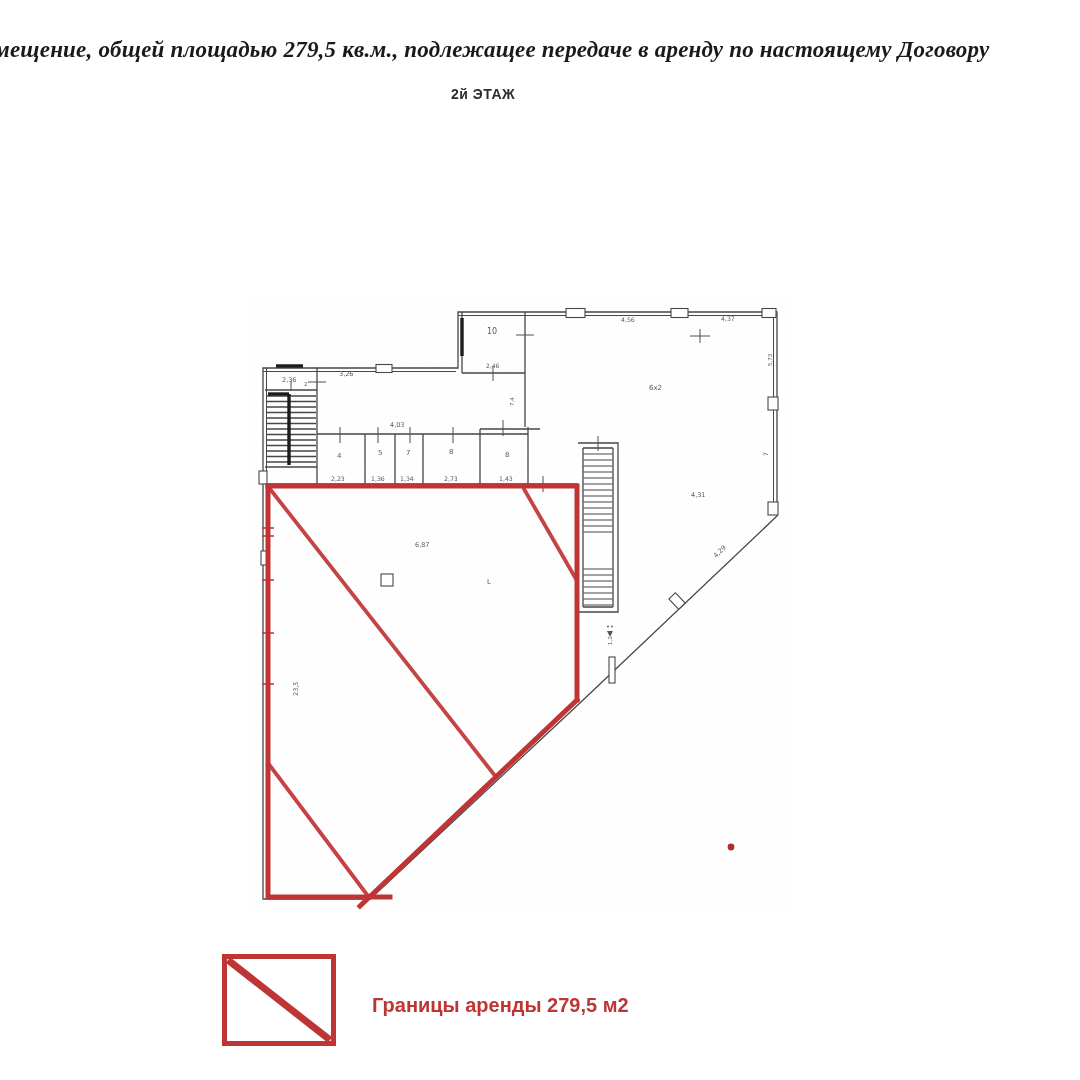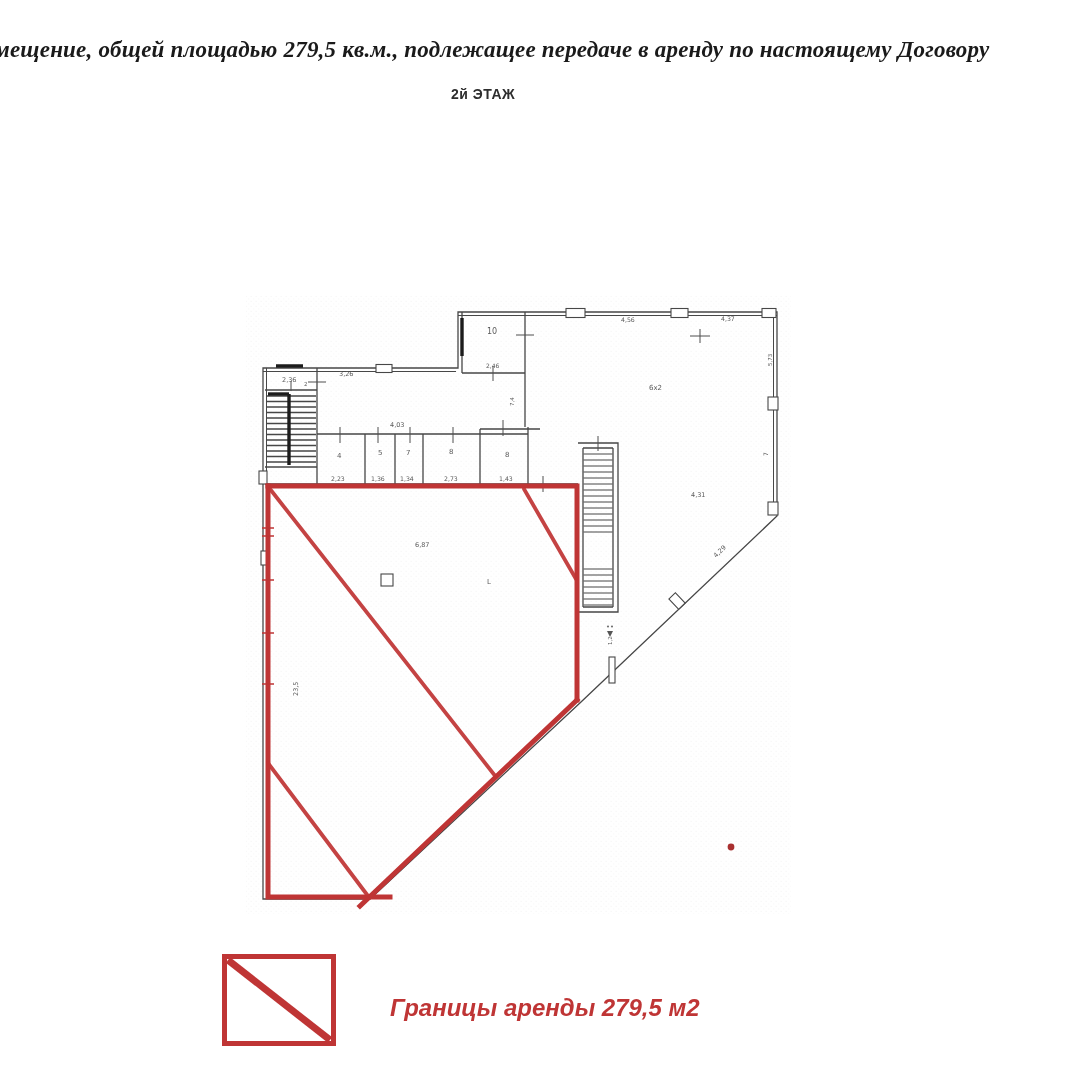--- a/index.html
+++ b/index.html
@@ -23,23 +23,23 @@
   .t{stroke:#4f4f4f;stroke-width:1;fill:none}
   .r4{stroke:var(--lease,#bf3535);stroke-width:5;fill:none;stroke-linecap:square}
   .r3{stroke:var(--lease,#bf3535);stroke-width:3.8;fill:none;opacity:.93;stroke-linecap:round}
   .rt{stroke:var(--lease,#bf3535);stroke-width:1.7;fill:none}
   .legend{position:absolute;left:0;top:0}
   .lease-swatch{
     position:absolute;left:222px;top:954px;width:104px;height:82px;
     border:5px solid var(--lease,#bf3535);background:#fff;
   }
   .legend-label{
-    position:absolute;left:390px;top:994px;white-space:nowrap;
-    font-family:"Liberation Sans",sans-serif;font-weight:bold;font-style:italic;
-    font-size:24px;color:var(--lease,#bf3535);
+    position:absolute;left:372px;top:994px;white-space:nowrap;
+    font-family:"Liberation Sans",sans-serif;font-weight:bold;
+    font-size:20px;color:var(--lease,#bf3535);
   }
 </style>
 </head>
 <body>
 
 <div id="page">
 
   <p class="header-line">мещение, общей площадью 279,5 кв.м., подлежащее передаче в аренду по настоящему Договору</p>
 
   <div class="floor-title">2й ЭТАЖ</div>

